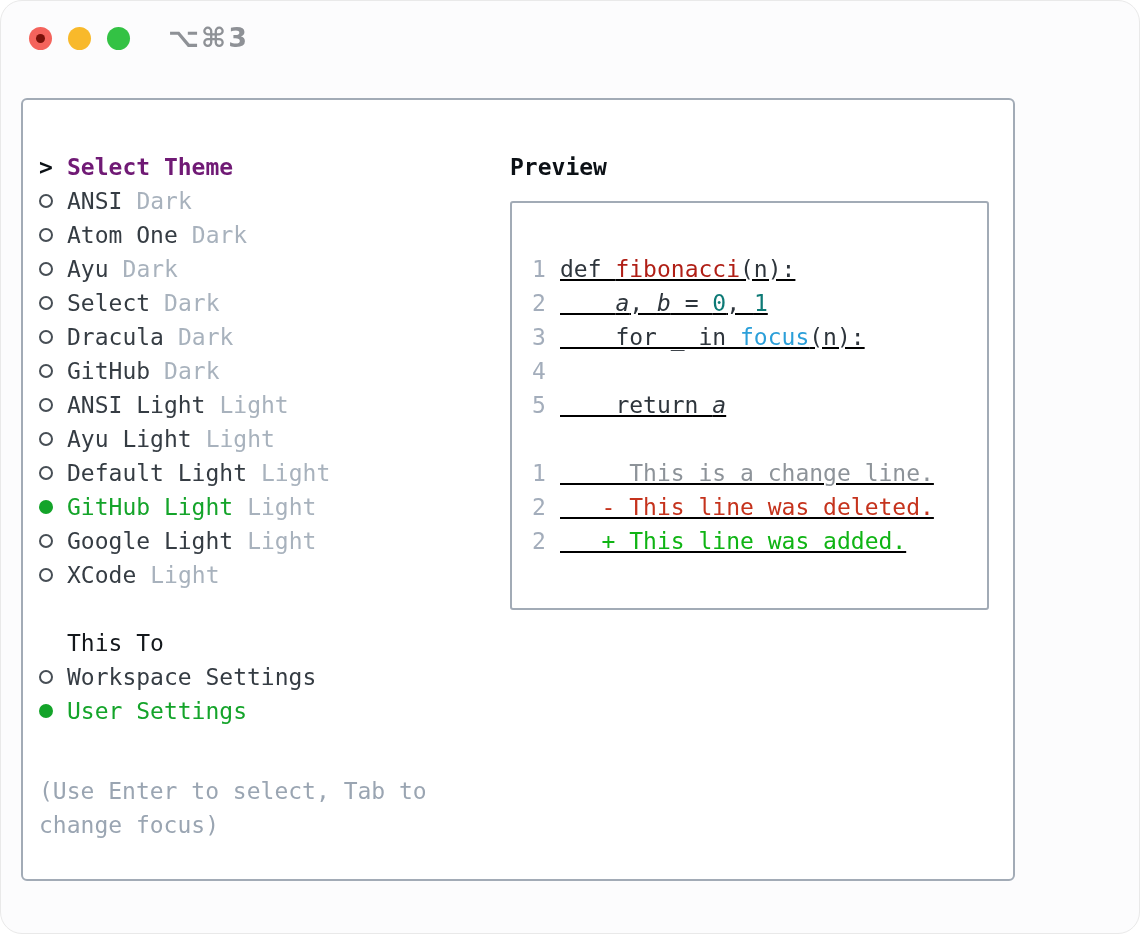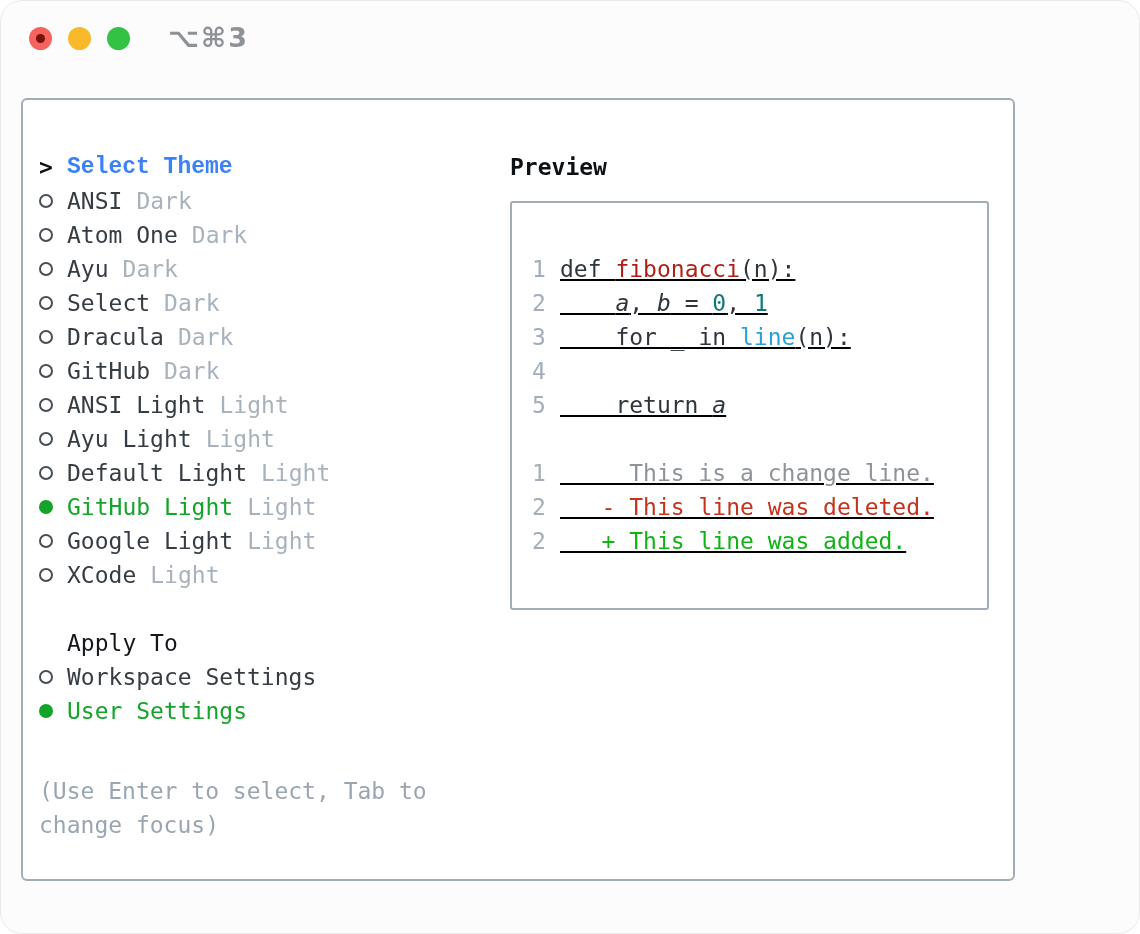--- a/index.html
+++ b/index.html
@@ -36,21 +36,21 @@
     border-radius:6px;
   }
 
   .left-col { position:absolute; left:16px; top:50px; width:444px; }
   .row { height:34px; display:flex; align-items:center; font-size:23px; }
   .spacer { height:34px; }
   .marker { width:28px; display:flex; align-items:center; flex:none; }
   .prompt-char { font-weight:bold; color:#0c1116; font-size:23px; }
   .dot { width:14px; height:14px; border-radius:50%; border:2px solid #474e55; background:transparent; }
   .dot.selected { border-color:#14a42a; background:#14a42a; }
-  .hdr-title { font-weight:bold; color:#3b82f6; white-space:pre;font-family:Liberation Mono, monospace; }
+  .hdr-title { font-weight:bold; color:#701a75; white-space:pre; }
   .sub-title { color:#14181c; white-space:pre; }
   .item-name { color:#353c43; white-space:pre; }
   .item-name.selected { color:#14a42a; }
   .item-tag { color:#a8b2bd; white-space:pre; margin-left:14px; }
   .hint {
     width:440px; margin-top:12px; font-size:23px; line-height:34px;
     color:#9aa5b2; white-space:normal; word-spacing:0;
   }
 
   
@@ -188,21 +188,21 @@
             </span>
             <span class="item-name">XCode</span>
             <span class="item-tag">Light</span>
           </div>
         </div>
 
       <div class="spacer"></div>
 
       <div class="row">
         <span class="marker"></span>
-        <span class="sub-title">Apply To</span>
+        <span class="sub-title">This To</span>
       </div>
 
       <div id="apply-list">
           <div class="row">
             <span class="marker">
               <span class="dot"></span>
             </span>
             <span class="item-name">Workspace Settings</span>
           </div>
           <div class="row">
@@ -224,21 +224,21 @@
           <div class="pline">
             <span class="lnum">1</span>
             <span class="lcontent"><span class="sty-plain">def </span><span class="sty-func">fibonacci</span><span class="sty-plain">(n):</span></span>
           </div>
           <div class="pline">
             <span class="lnum">2</span>
             <span class="lcontent"><span class="sty-plain">    </span><span class="sty-var">a</span><span class="sty-plain">, </span><span class="sty-var">b</span><span class="sty-plain"> = </span><span class="sty-num">0</span><span class="sty-plain">, </span><span class="sty-num">1</span></span>
           </div>
           <div class="pline">
             <span class="lnum">3</span>
-            <span class="lcontent"><span class="sty-plain">    for _ in </span><span class="sty-builtin">line</span><span class="sty-plain">(n):</span></span>
+            <span class="lcontent"><span class="sty-plain">    for _ in </span><span class="sty-builtin">focus</span><span class="sty-plain">(n):</span></span>
           </div>
           <div class="pline">
             <span class="lnum">4</span>
           </div>
           <div class="pline">
             <span class="lnum">5</span>
             <span class="lcontent"><span class="sty-plain">    return </span><span class="sty-var">a</span></span>
           </div>
           <div class="pline">
             <span class="lnum"></span>

